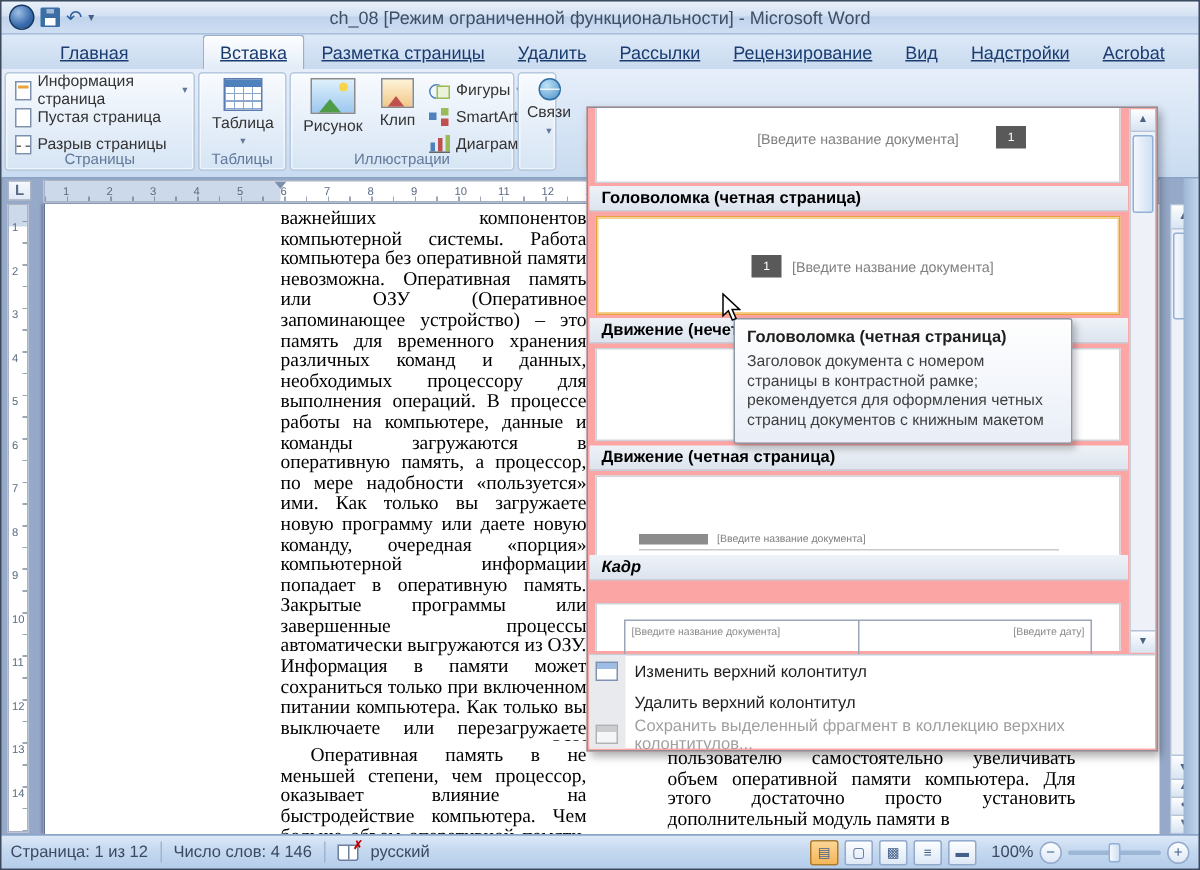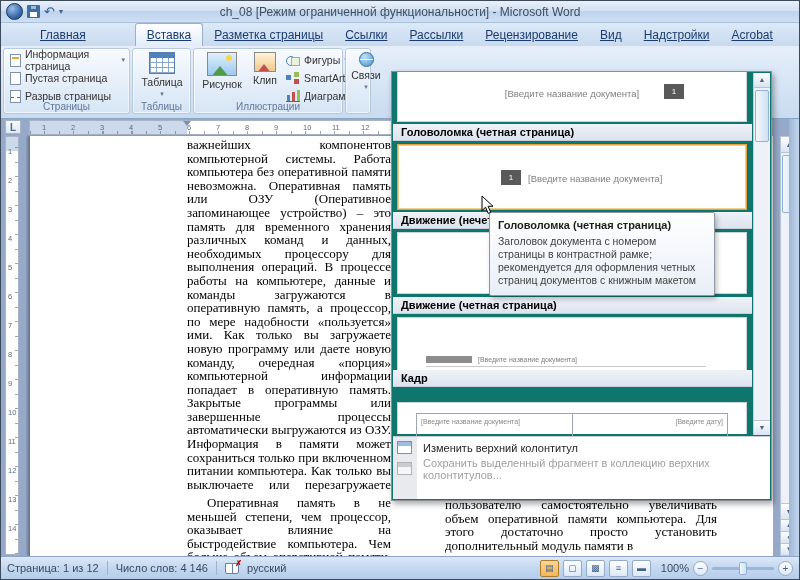--- a/index.html
+++ b/index.html
@@ -141,21 +141,21 @@
     font-size:9px; color:#44608a; text-align:center; line-height:15px; border-radius:2px; }
   .view-btn.active{ background:linear-gradient(#fcd694,#f5b65a); border-color:#ab7c2e; }
   .zoom-label{ width:34px; text-align:right; }
   .zoom-btn{ width:15px; height:15px; border:1px solid #93aacb; border-radius:50%;
     background:linear-gradient(#fdfeff,#dde8f6); color:#44608a; font-size:10px; text-align:center; line-height:13px; }
   .zoom-track{ position:relative; width:62px; height:3px; background:#9eb6d6; border-radius:2px; }
   .zoom-thumb{ position:absolute; left:27px; top:-5px; width:8px; height:13px; border:1px solid #91b0d6;
     border-radius:2px; background:linear-gradient(90deg,#f4f8fc,#cfe0f3); }
 
   
-  .gallery{ position:absolute; left:390px; top:70px; width:381px; height:430px; background:#0f766e;
+  .gallery{ position:absolute; left:390px; top:70px; width:381px; height:430px; background:#fca5a5;
     border:1px solid #898f98; box-shadow:2px 3px 6px rgba(0,0,0,.35); z-index:50; }
   .gal-header{ position:absolute; left:1px; right:19px; height:17px;
     background:linear-gradient(#eef2f8,#dde4ee); border-bottom:1px solid #c5cdd9;
     font-size:11px; font-weight:bold; color:#000; padding:2px 0 0 8px; }
   .gal-item{ position:absolute; left:5px; width:350px; border:1px solid #cdd3da; background:#fff; }
   .gal-item.hover{ border:1px solid #e8a33d; box-shadow:inset 0 0 0 1px #f6cf8b; }
   .prev-text{ font-size:9.5px; color:#808080; }
   .numbox{ width:20px; height:15px; background:#595959; color:#fff; font-size:8px; text-align:center;
     line-height:15px; position:absolute; }
   .g-bar{ position:absolute; left:28px; top:38px; width:46px; height:7px; background:#8c8c8c; }
@@ -200,21 +200,21 @@
       <div class="icon-undo">↶</div>
       <div class="qat-caret">▾</div>
     </div>
     <div class="titletext">ch_08 [Режим ограниченной функциональности] - Microsoft Word</div>
   </div>
 
   <div class="tabsrow">
     <div class="tab">Главная</div>
     <div class="tab active">Вставка</div>
     <div class="tab">Разметка страницы</div>
-    <div class="tab">Ссылки</div>
+    <div class="tab">Удалить</div>
     <div class="tab">Рассылки</div>
     <div class="tab">Рецензирование</div>
     <div class="tab">Вид</div>
     <div class="tab">Надстройки</div>
     <div class="tab">Acrobat</div>
   </div>
 
   <div class="ribbon">
 
     <div class="rgroup" style="left:2px;width:127px;">
@@ -411,40 +411,43 @@
     <div class="gal-item" style="top:160px;height:62px;"></div>
 
     <div class="gal-header" style="top:225px;">Движение (четная страница)</div>
 
     <div class="gal-item" style="top:245px;height:62px;">
       <div class="g-bar"></div>
       <span class="prev-text tiny" style="position:absolute;left:80px;top:38px;">[Введите название документа]</span>
       <div class="g-rule"></div>
     </div>
 
-    <div class="gal-header" style="top:298px;">Кадр</div>
+    <div class="gal-header" style="top:298px;font-style:italic;">Кадр</div>
 
     <div class="gal-item" style="top:330px;height:32px;border-bottom:none;">
       <div class="kadr">
         <span class="kcell">[Введите название документа]</span>
         <span class="kcell">[Введите дату]</span>
       </div>
     </div>
 
     <div class="gal-scrollbar">
       <div class="gsb-btn">▲</div>
       <div class="gsb-thumb"></div>
       <div class="gsb-btn bottom">▼</div>
     </div>
 
     <div class="gal-menu">
       <div class="menu-item">
         <span class="mi-icon icon-header"></span>
         <span>Изменить верхний колонтитул</span>
       </div>
+      <div class="menu-item">
+        <span>Удалить верхний колонтитул</span>
+      </div>
       <div class="menu-item disabled">
         <span class="mi-icon gray icon-header"></span>
         <span>Сохранить выделенный фрагмент в коллекцию верхних колонтитулов...</span>
       </div>
     </div>
   </div>
 
   <div class="tooltip">
     <div class="tt-title">Головоломка (четная страница)</div>
     <div class="tt-body">Заголовок документа с номером страницы в контрастной рамке; рекомендуется для оформления четных страниц документов с книжным макетом</div>

